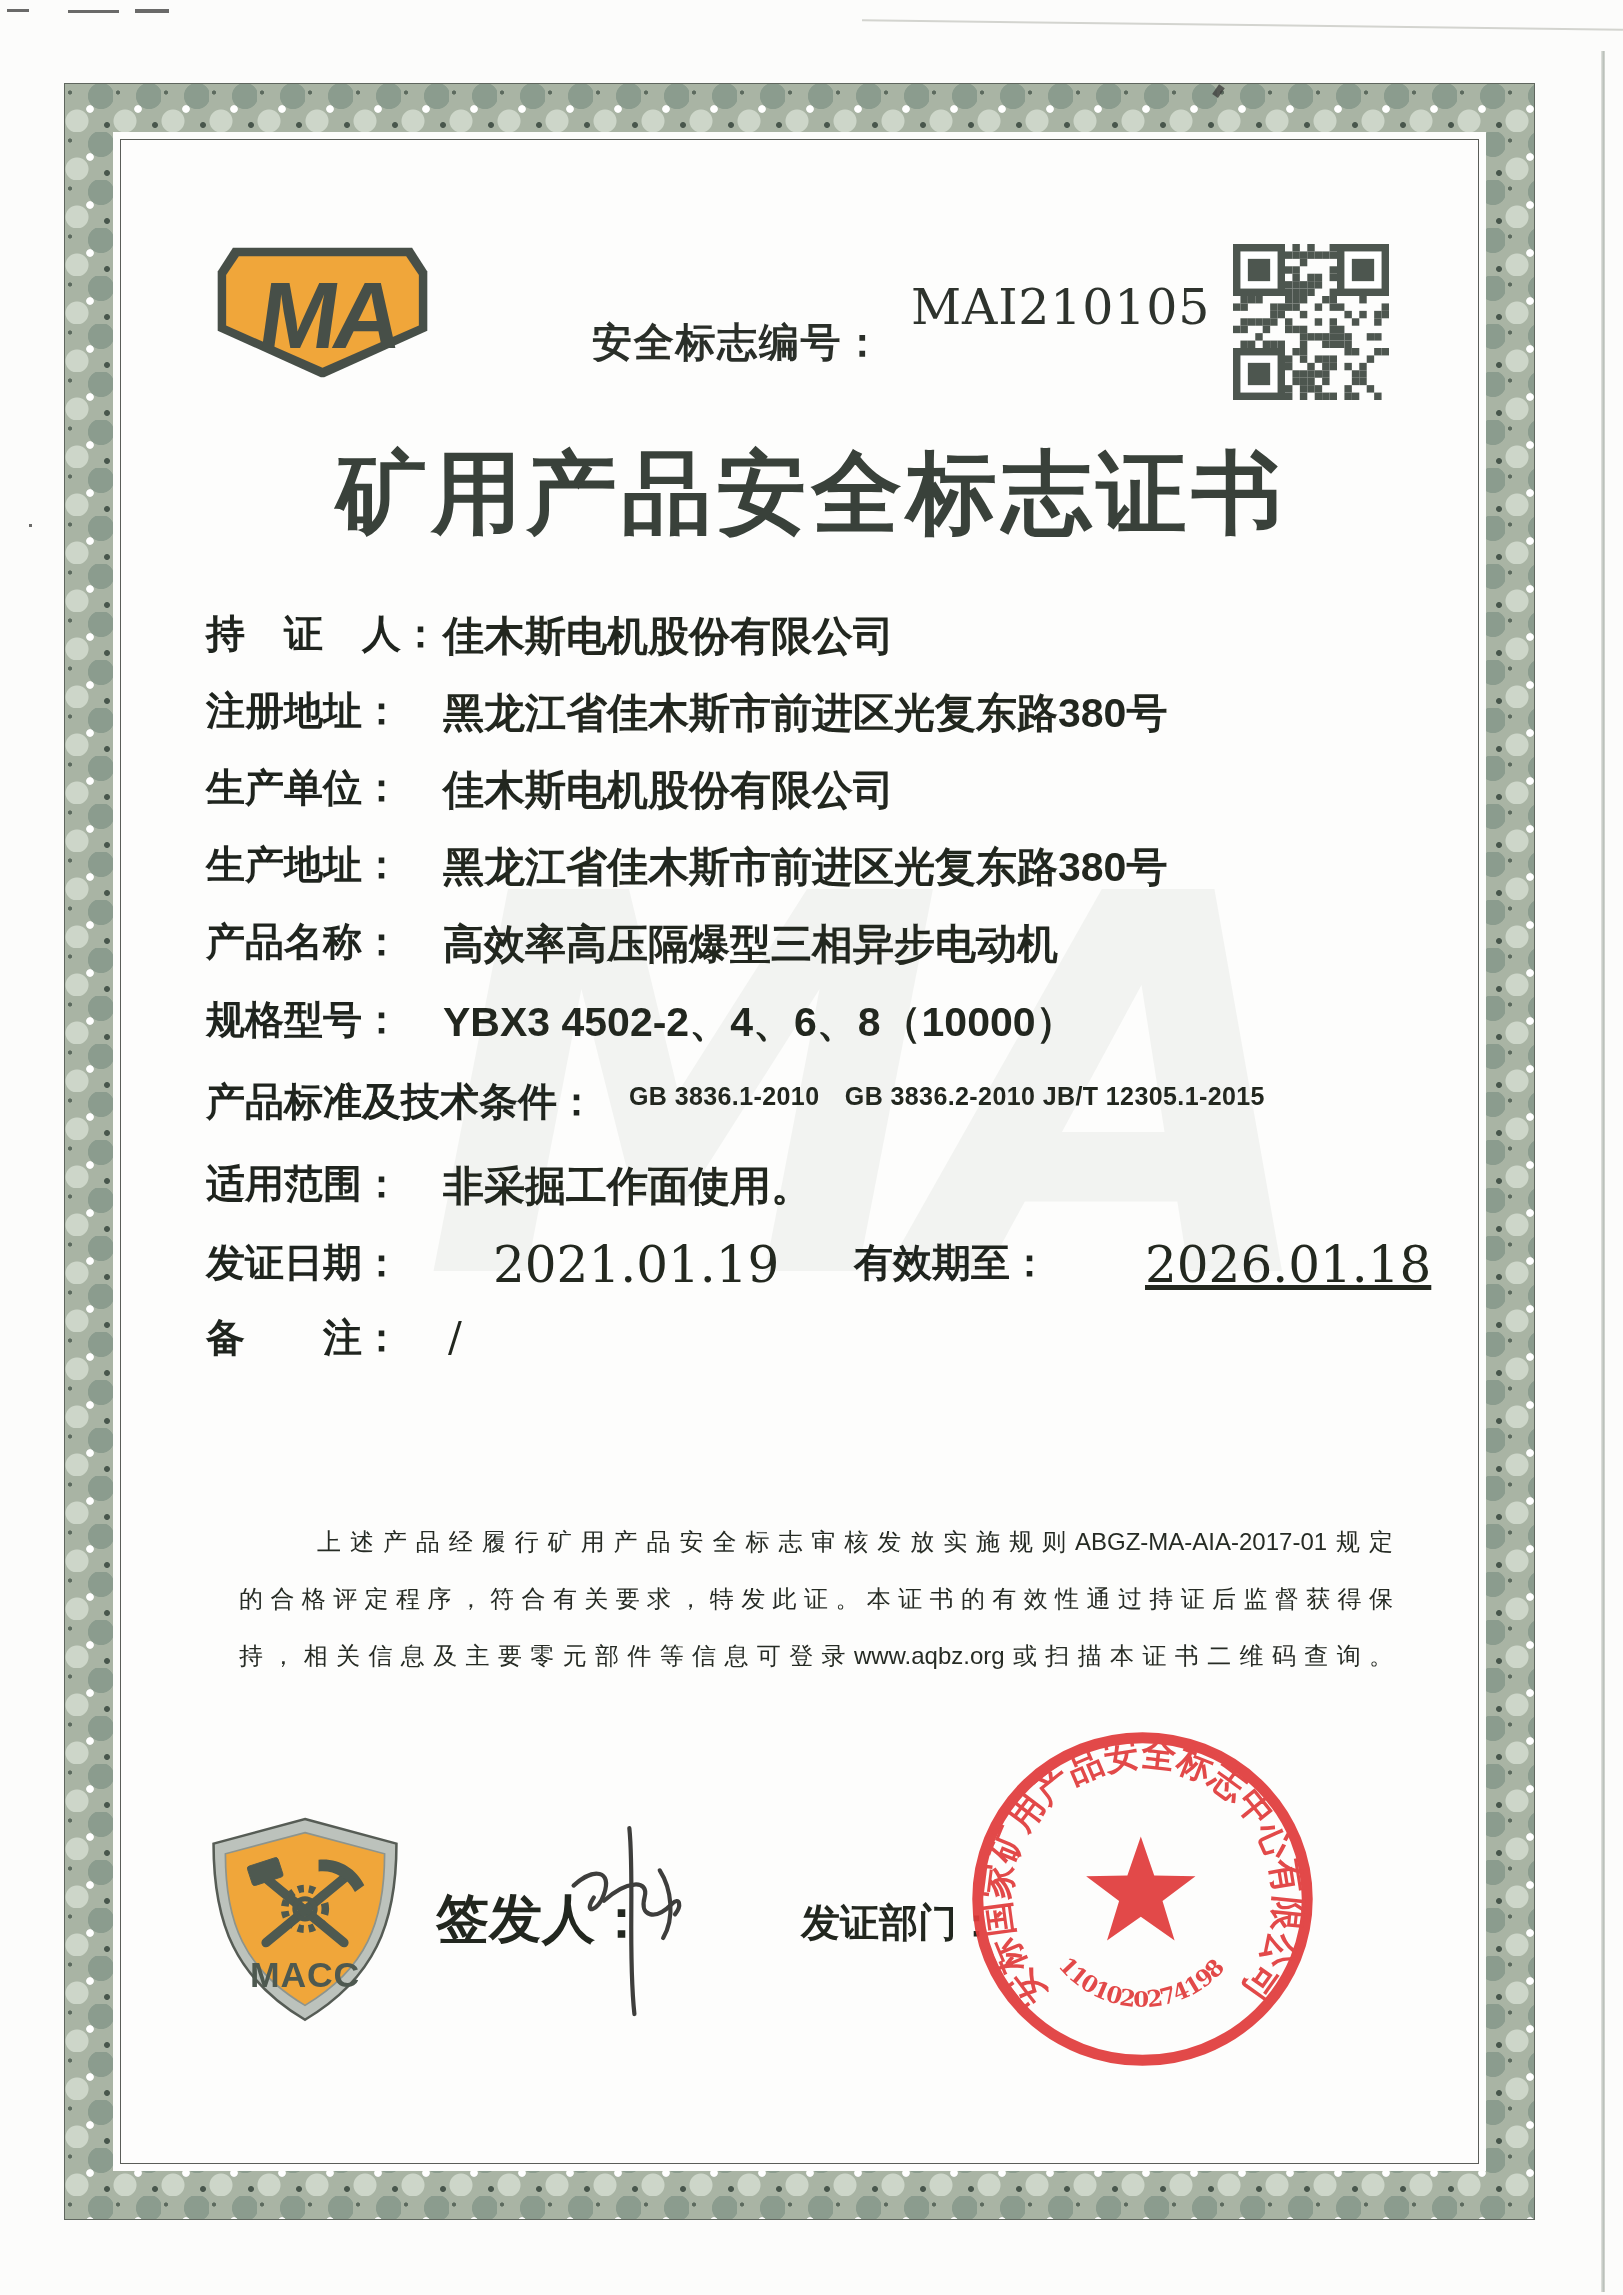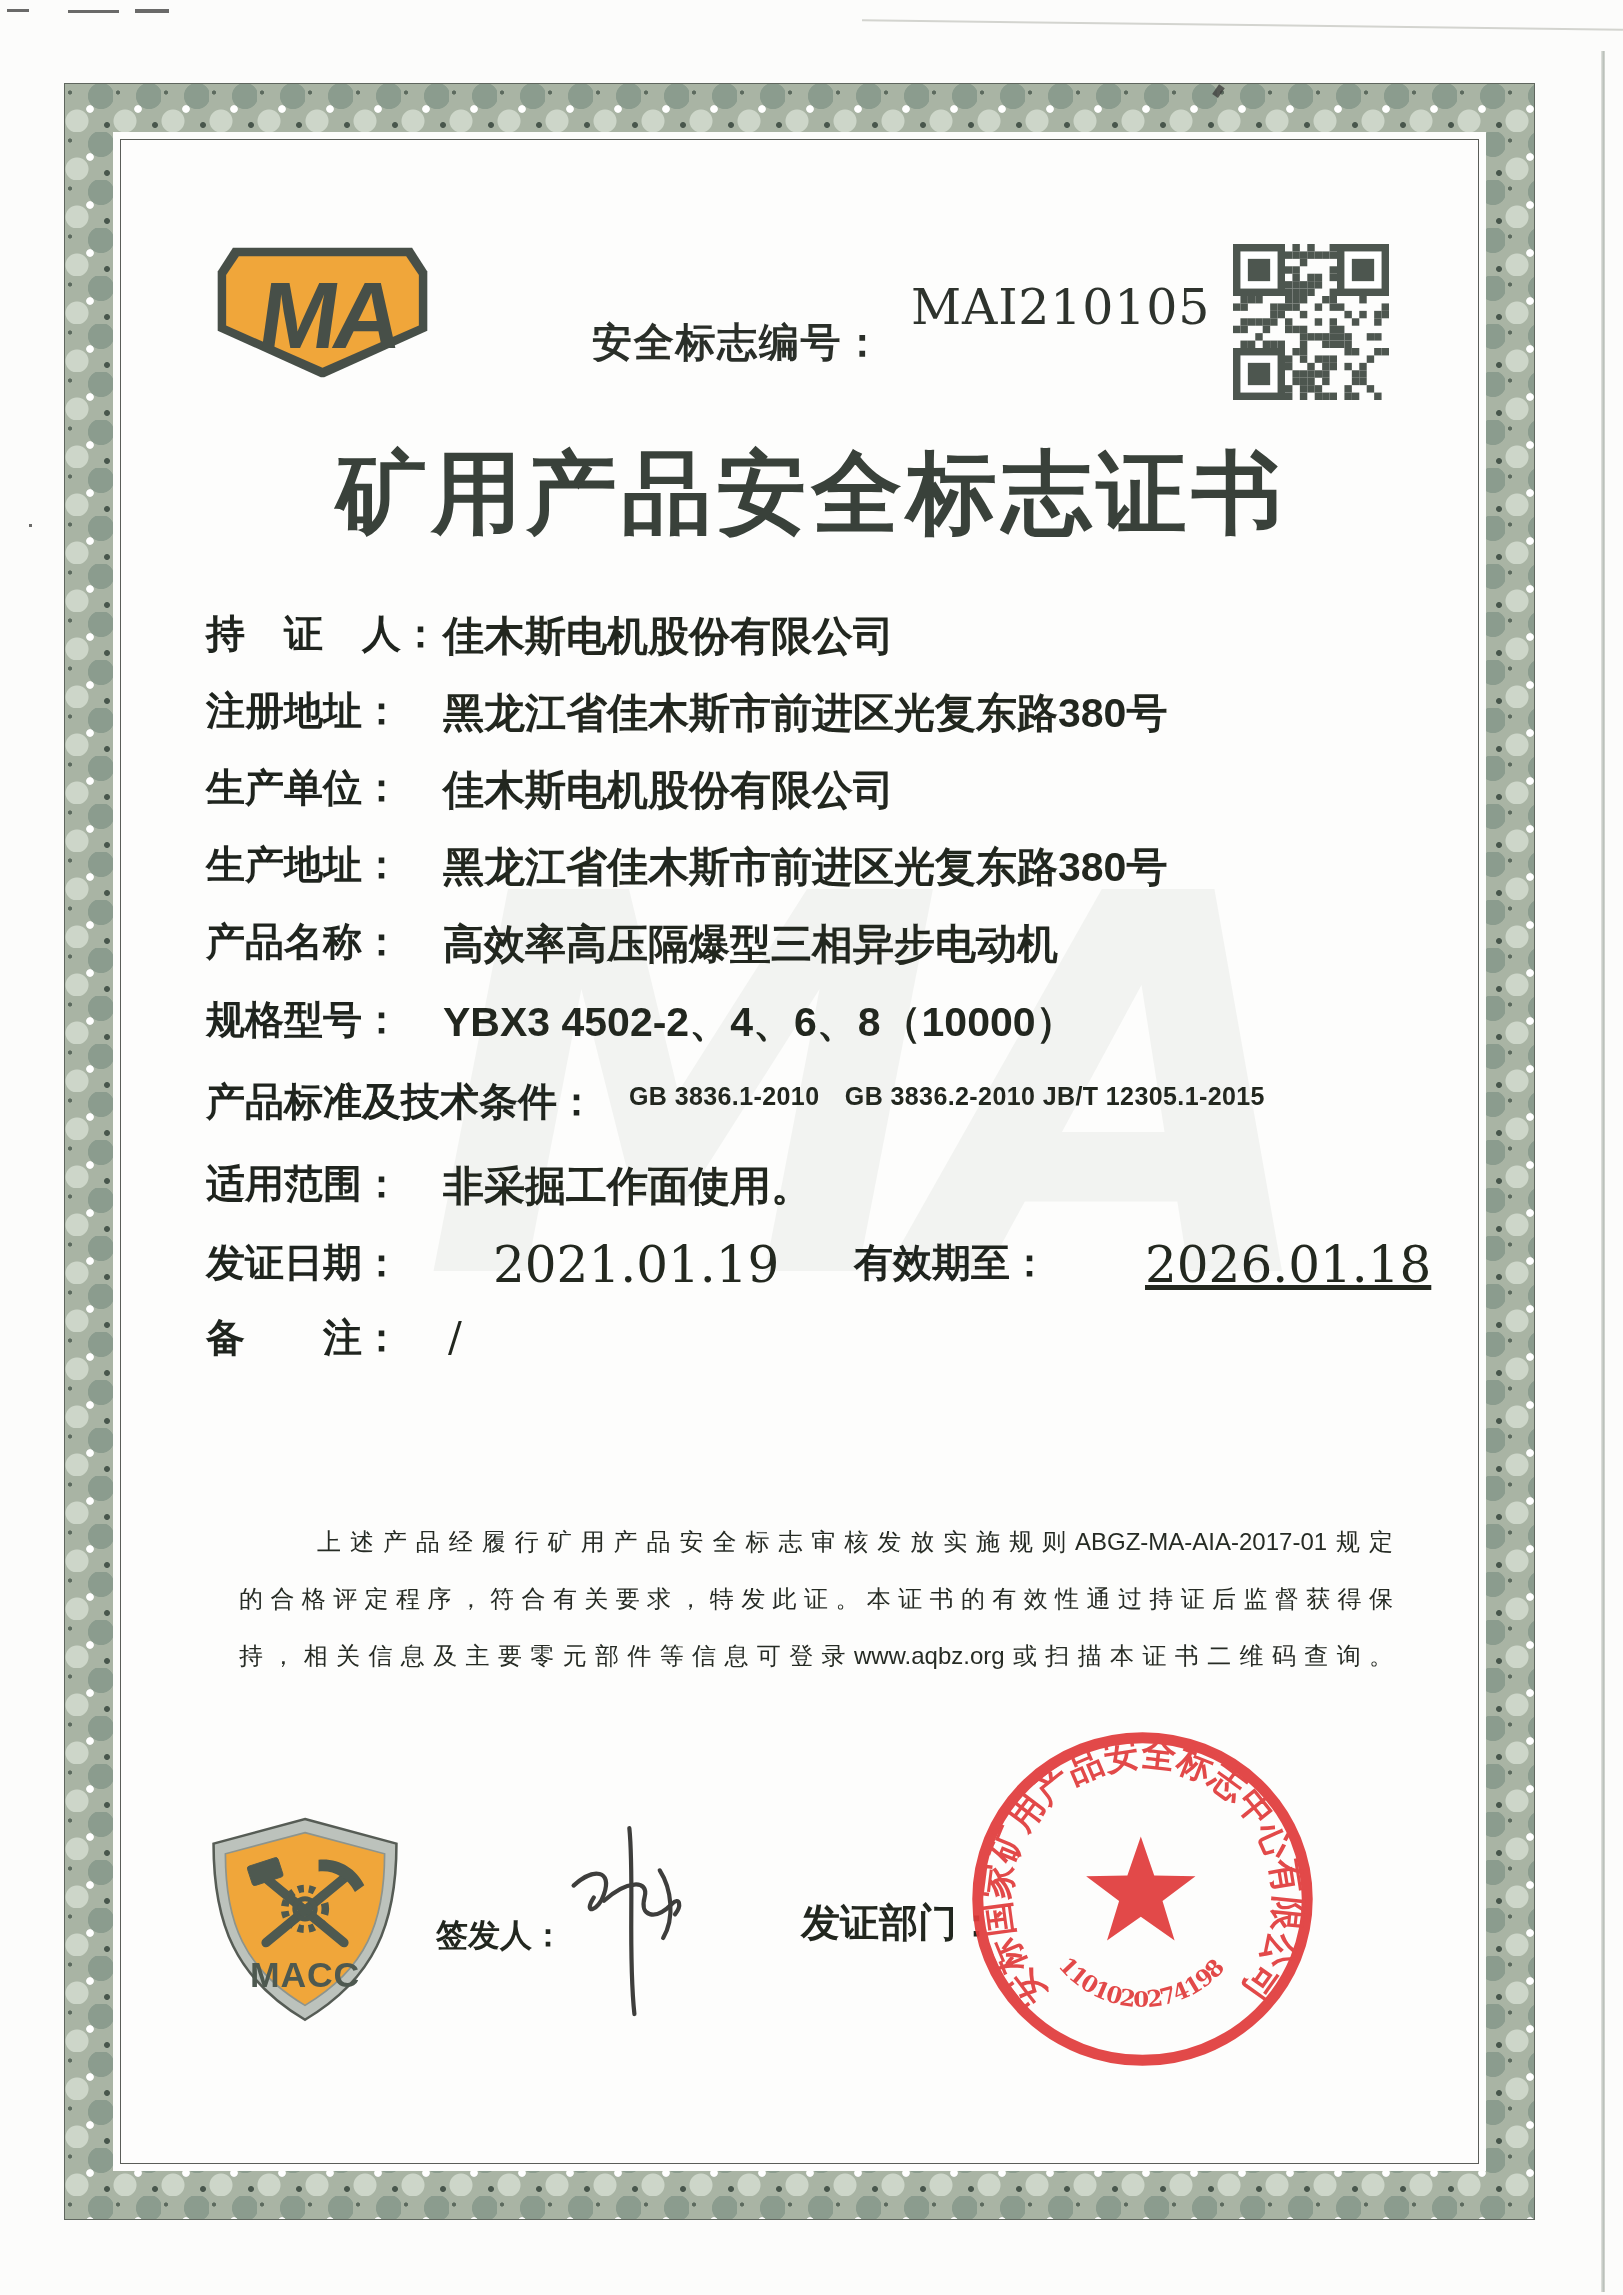--- a/index.html
+++ b/index.html
@@ -61,21 +61,21 @@
   .iss-val{left:240px;} .exp-val{left:892px;text-decoration:underline;}
   .row-remark{top:1311px}
   .row-remark .val{left:242px;font-family:"DejaVu Serif",serif;font-weight:500;}
   
   .statement{position:absolute;left:239px;top:1513px;width:1154px;
     font-size:24px;font-weight:500;color:#262b24;}
   .stmt-line{line-height:57px;text-align:justify;text-align-last:justify;white-space:nowrap;}
   .stmt-line:first-child{padding-left:78px;}
   
   .macc{position:absolute;left:205px;top:1814px;width:200px;height:210px;}
-  .signer-label{position:absolute;left:436px;top:1884px;font-size:32px;font-weight:bold;color:#22271f;margin-top:30px;}
+  .signer-label{position:absolute;left:436px;top:1884px;font-size:53px;font-weight:bold;color:#22271f;}
   .signature{position:absolute;left:548px;top:1818px;width:161px;height:207px;}
   .dept-label{position:absolute;left:801px;top:1896px;font-size:39px;font-weight:bold;color:#22271f;}
   .seal{position:absolute;left:971px;top:1730px;width:343px;height:338px;opacity:.93;}
 </style>
 </head>
 <body>
 
 <div id="page">
 
   <div class="frame">

